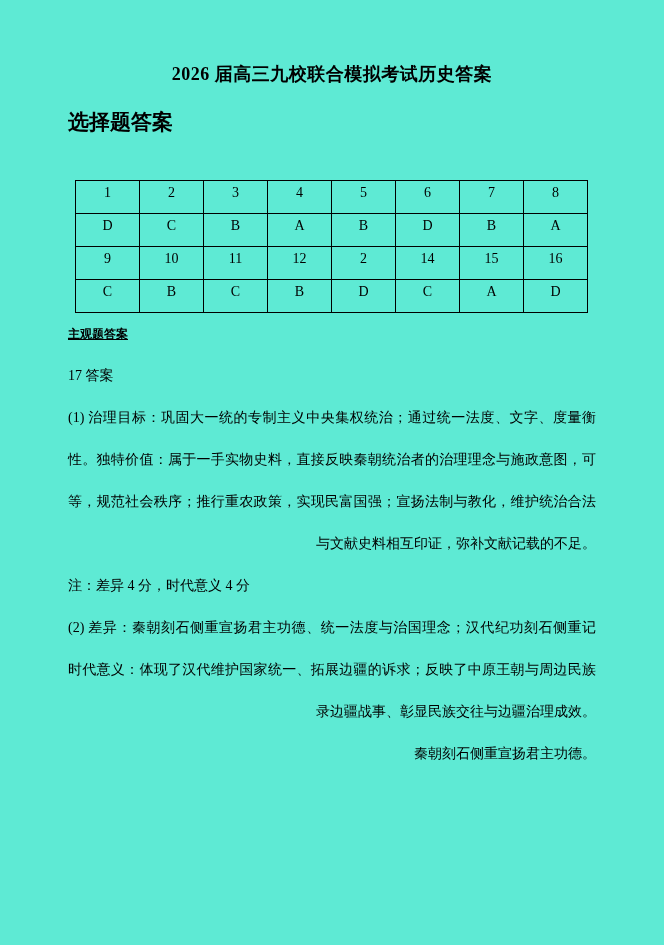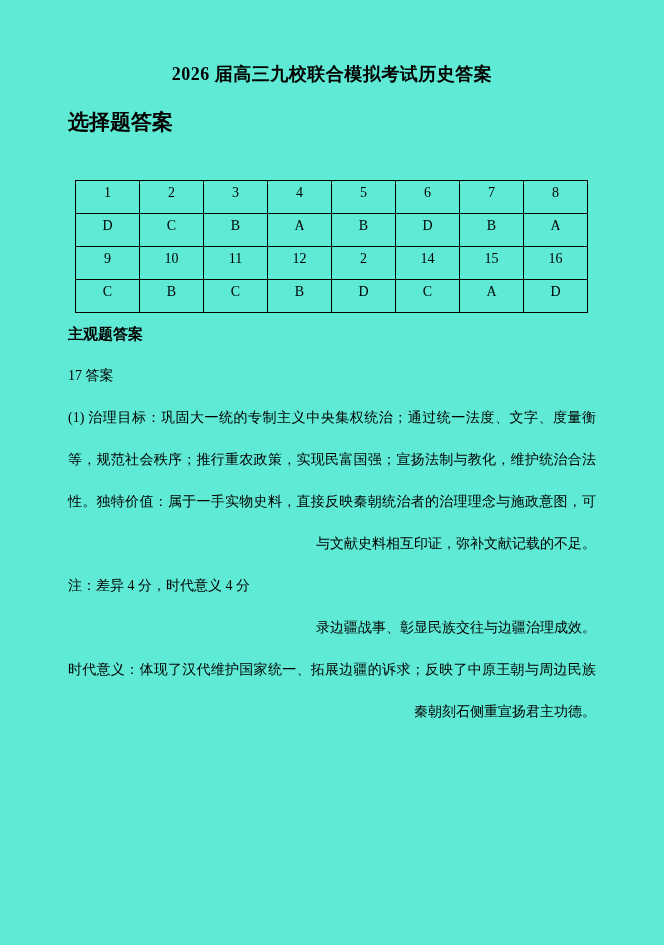--- a/index.html
+++ b/index.html
@@ -49,21 +49,22 @@
   .flow {
     margin: 0 68px;
     font-size: 14px;
   }
   .line {
     line-height: 42px;
     white-space: pre-wrap;
   }
   .line.bold {
     font-weight: bold;
-    font-size: 15px;
+    font-size: 12px;
+    text-decoration: underline;
   }
   .line.jl {
     text-align: justify;
     text-align-last: justify;
   }
   .line.ll {
     text-align: right;
   }
 </style>
 </head>
@@ -117,22 +118,23 @@
         <td>A</td>
         <td>D</td>
       </tr>
     </tbody>
   </table>
 
   <div class="flow">
     <div class="line bold">主观题答案</div>
     <div class="line">17 答案</div>
     <div class="line jl">(1) 治理目标：巩固大一统的专制主义中央集权统治；通过统一法度、文字、度量衡</div>
+    <div class="line jl">性。独特价值：属于一手实物史料，直接反映秦朝统治者的治理理念与施政意图，可</div>
     <div class="line jl">等，规范社会秩序；推行重农政策，实现民富国强；宣扬法制与教化，维护统治合法</div>
-    <div class="line jl">性。独特价值：属于一手实物史料，直接反映秦朝统治者的治理理念与施政意图，可</div>
     <div class="line ll">与文献史料相互印证，弥补文献记载的不足。</div>
     <div class="line">注：差异 4 分，时代意义 4 分</div>
+    <div class="line jl">(2) 差异：秦朝刻石侧重宣扬君主功德、统一法度与治国理念；汉代纪功刻石侧重记</div>
+    <div class="line jl">时代意义：体现了汉代维护国家统一、拓展边疆的诉求；反映了中原王朝与周边民族</div>
     <div class="line ll">录边疆战事、彰显民族交往与边疆治理成效。</div>
-    <div class="line jl">时代意义：体现了汉代维护国家统一、拓展边疆的诉求；反映了中原王朝与周边民族</div>
     <div class="line ll">秦朝刻石侧重宣扬君主功德。</div>
   </div>
 
 </div>
 
 </body></html>

